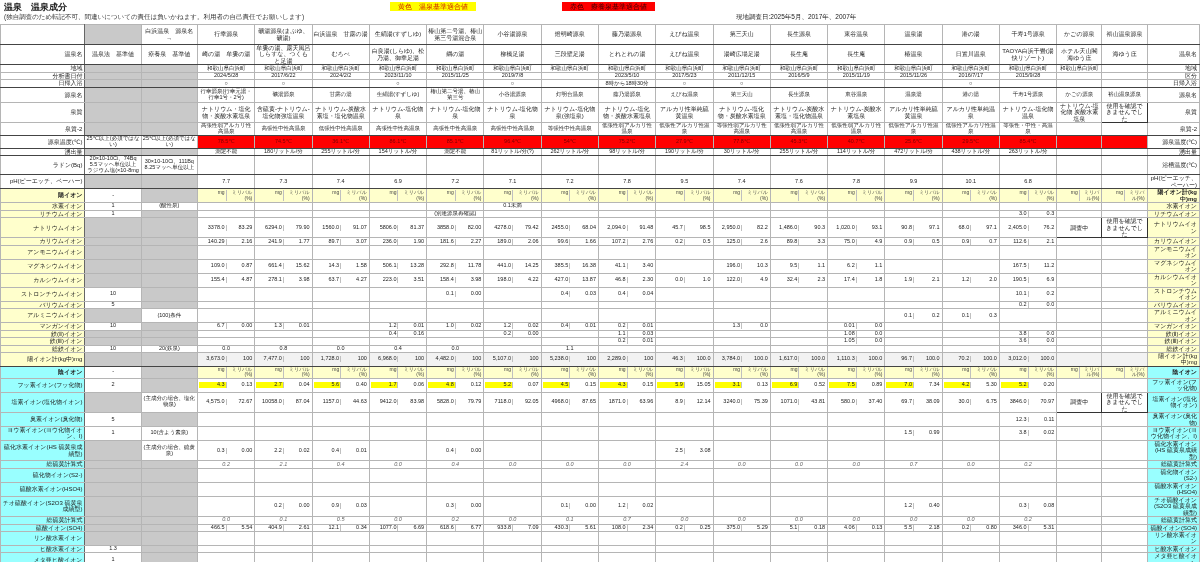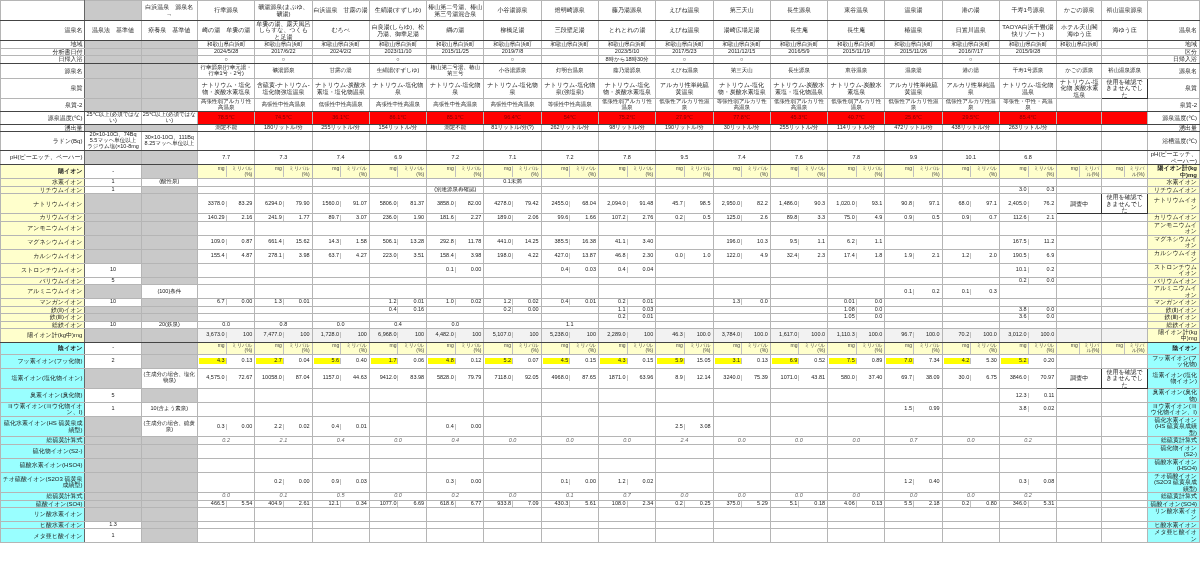--- a/index.html
+++ b/index.html
@@ -36,20 +36,27 @@
   tr.bb td,tr.bb th{border-bottom:1.4px solid #444;}
   .m-y{background:#ffff00 !important;}
   .m-i{color:#666;font-style:italic;}
   .m-p{color:#cc0000;}
   td.m-b, .m-b{border:1.2px solid #333 !important;background:#fff !important;font-size:6px;}
 </style>
 </head>
 <body>
 
 <div id="wrap">
+  <div class="topbar">
+    <span class="title">温泉　温泉成分</span>
+    <span class="note">(独自調査のため転記不可、間違いについての責任は負いかねます。利用者の自己責任でお願いします)</span>
+    <span class="chip chip-y">黄色　温泉基準適合値</span>
+    <span class="chip chip-r">赤色　療養泉基準適合値</span>
+    <span class="survey">現地調査日:2025年5月、2017年、2007年</span>
+  </div>
 
   <table id="sheet">
     <colgroup id="cols">
         <col style="width: 84px;">
         <col style="width: 56px;">
         <col style="width: 56px;">
         <col style="width: 57px;">
         <col style="width: 57px;">
         <col style="width: 57px;">
         <col style="width: 57px;">

